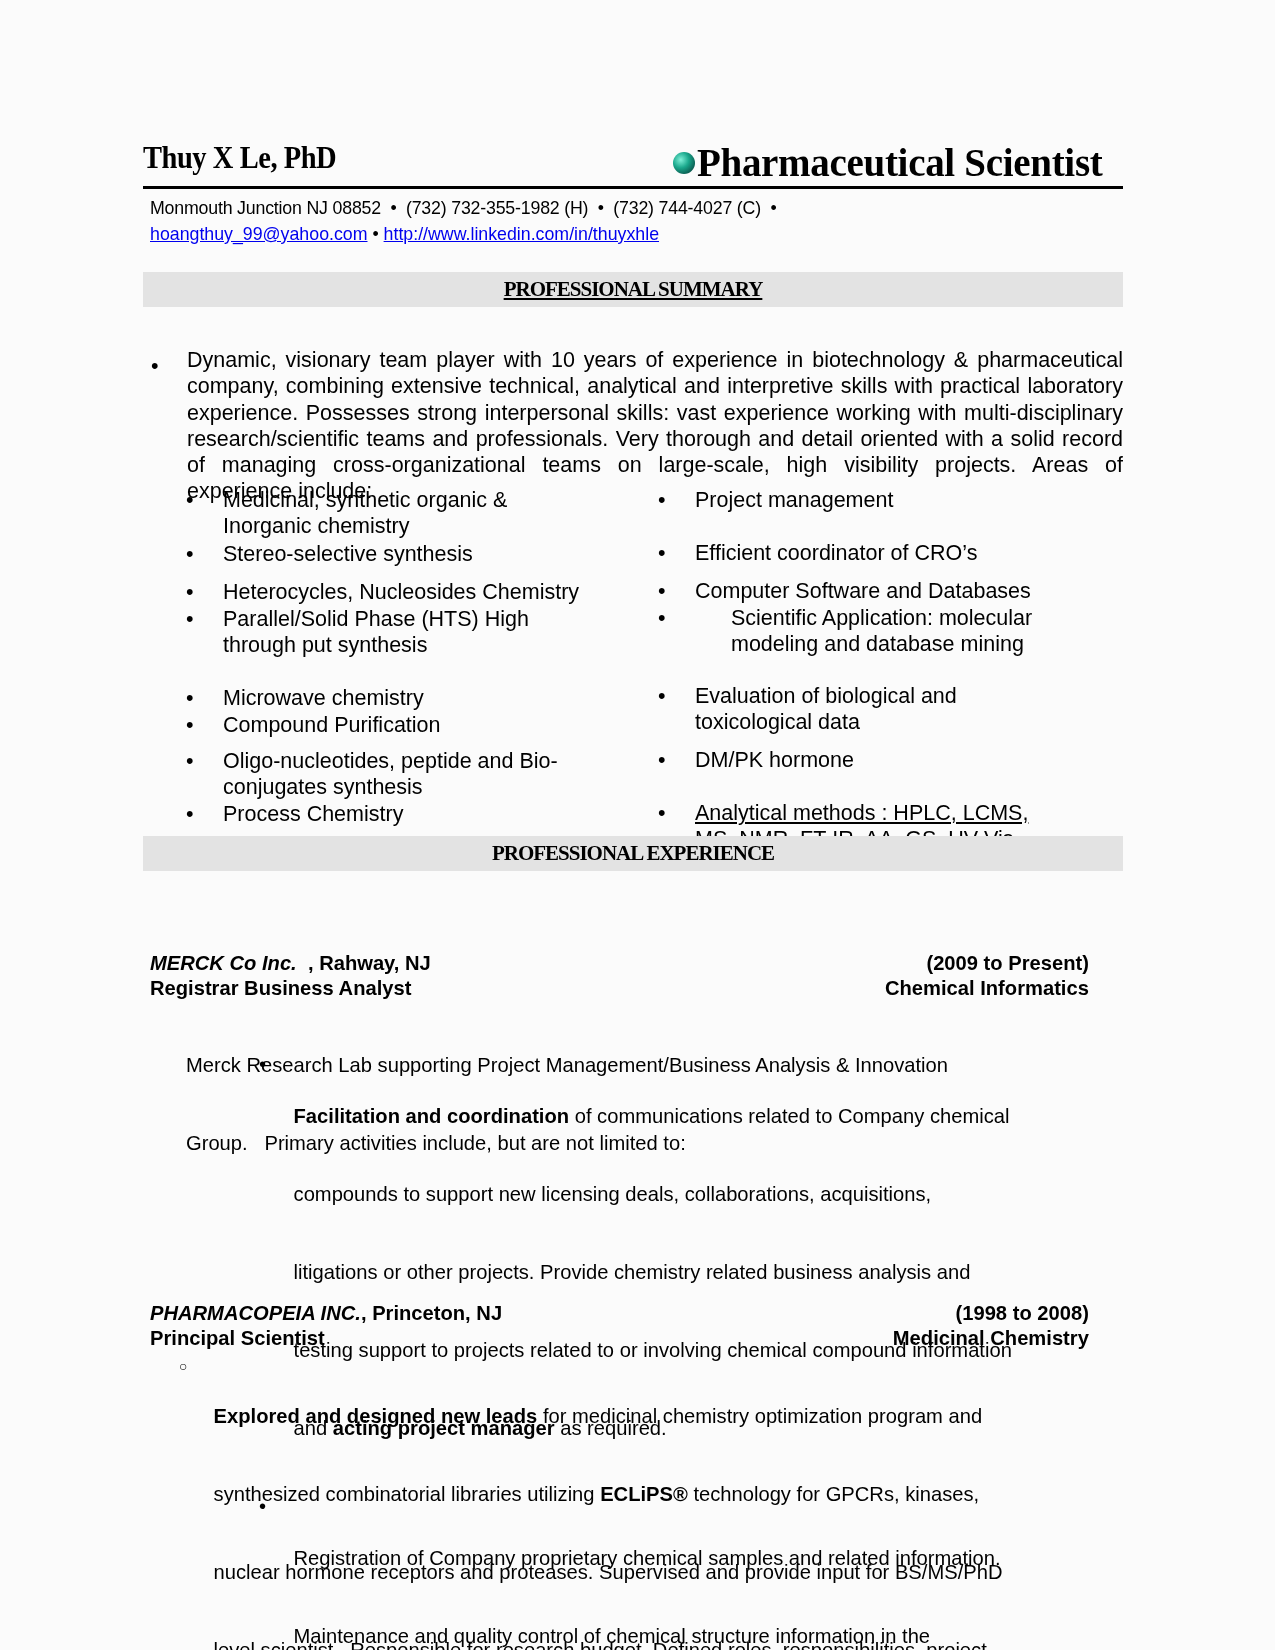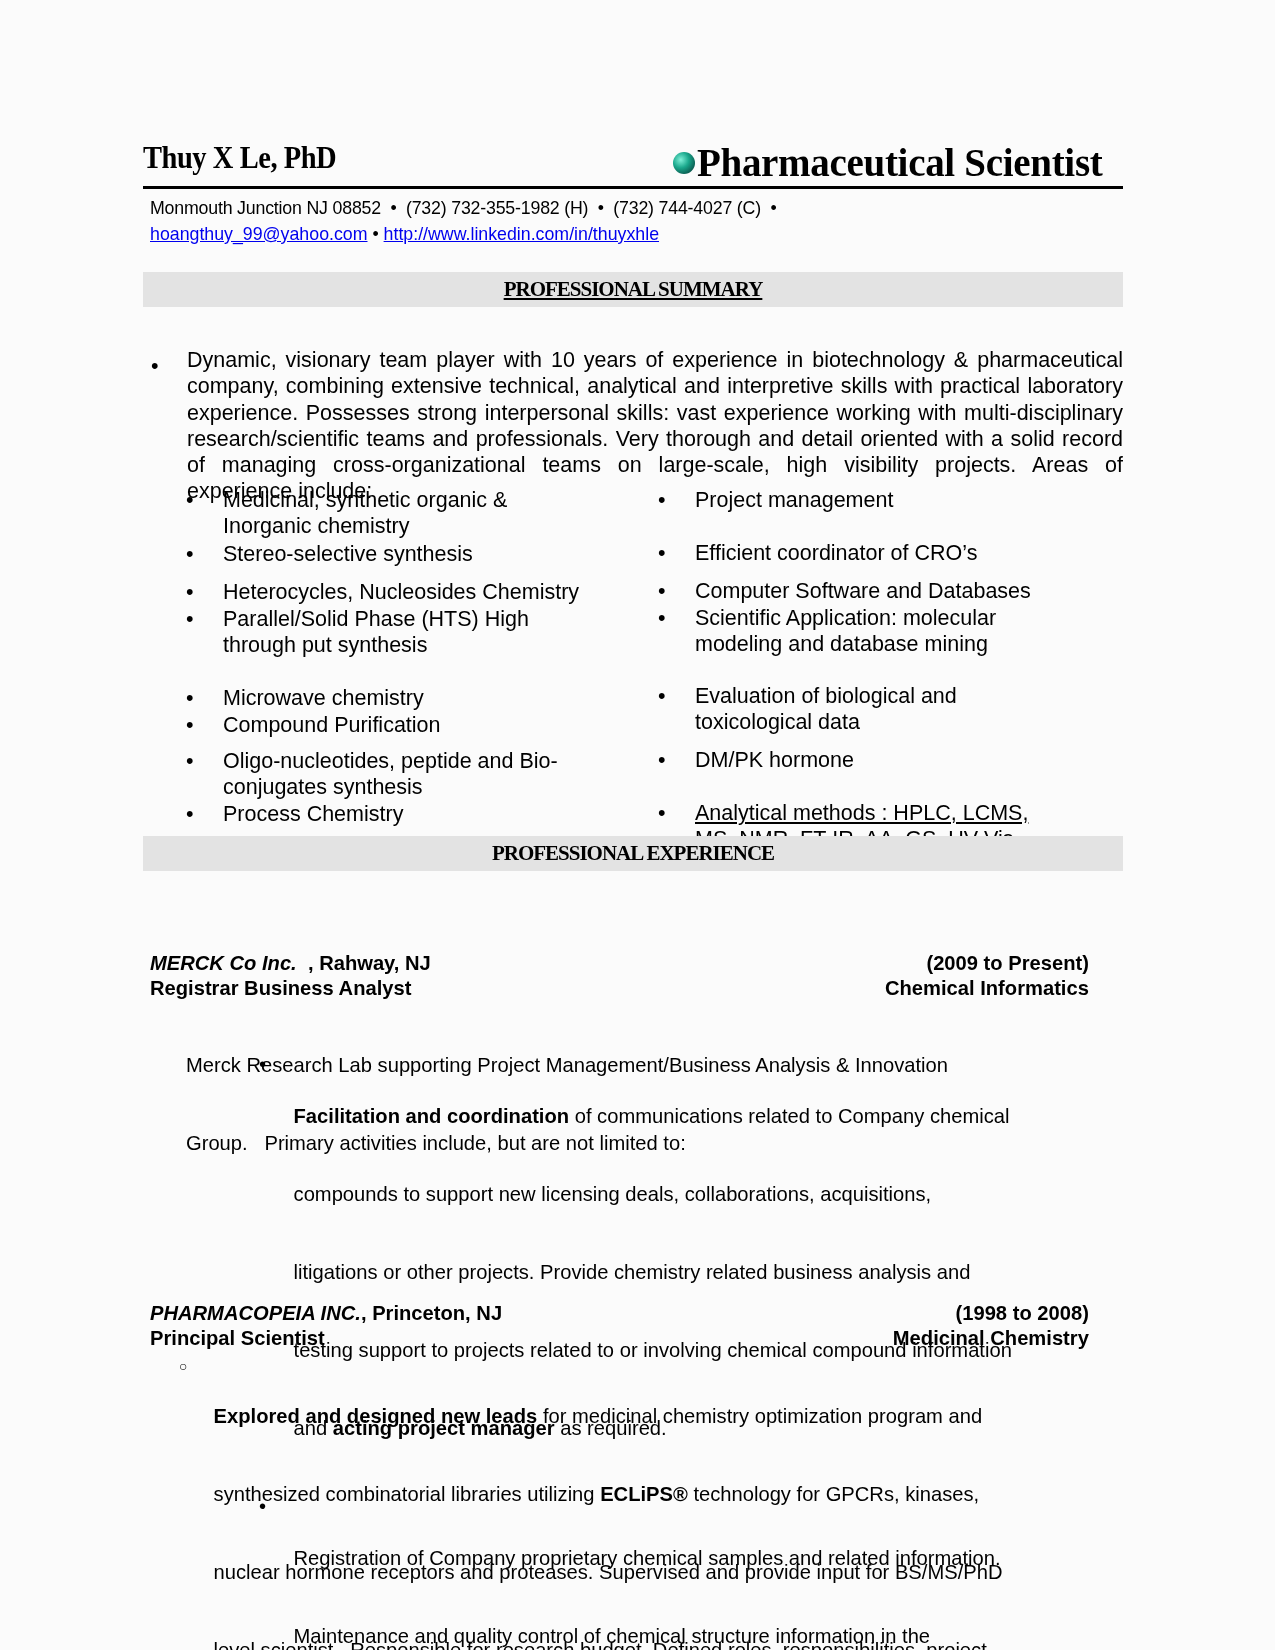--- a/index.html
+++ b/index.html
@@ -118,21 +118,21 @@
   <div class="area-item" style="margin-top:27px;">
       <span class="dot">•</span>
       <span class="t">Efficient coordinator of CRO’s</span>
     </div>
   <div class="area-item" style="margin-top:12px;">
       <span class="dot">•</span>
       <span class="t">Computer Software and Databases</span>
     </div>
   <div class="area-item" style="margin-top:1px;">
       <span class="dot">•</span>
-      <span class="t" style="white-space:pre-line;">Scientific Application: molecular
+      <span class="t" style="white-space:pre-line;margin-left:36px;">Scientific Application: molecular
 modeling and database mining</span>
     </div>
   <div class="area-item" style="margin-top:26px;">
       <span class="dot">•</span>
       <span class="t" style="white-space:pre-line;">Evaluation of biological and
 toxicological data</span>
     </div>
   <div class="area-item" style="margin-top:12px;">
       <span class="dot">•</span>
       <span class="t">DM/PK hormone</span>

